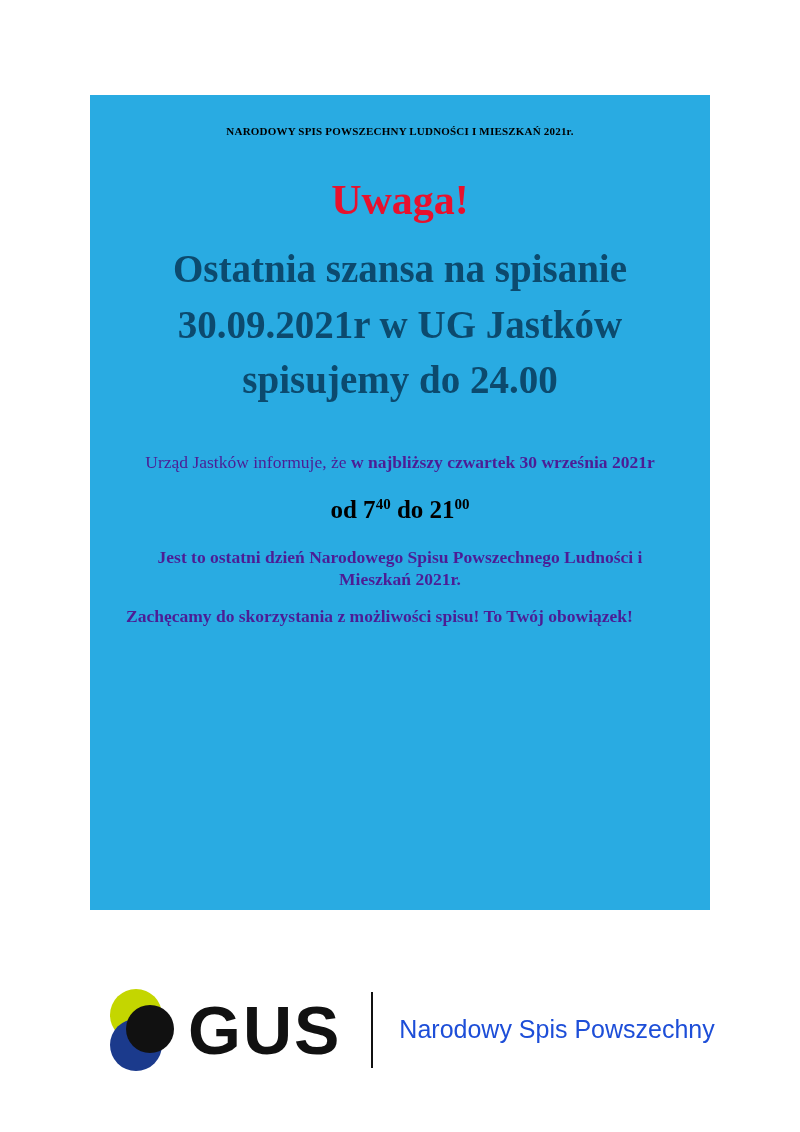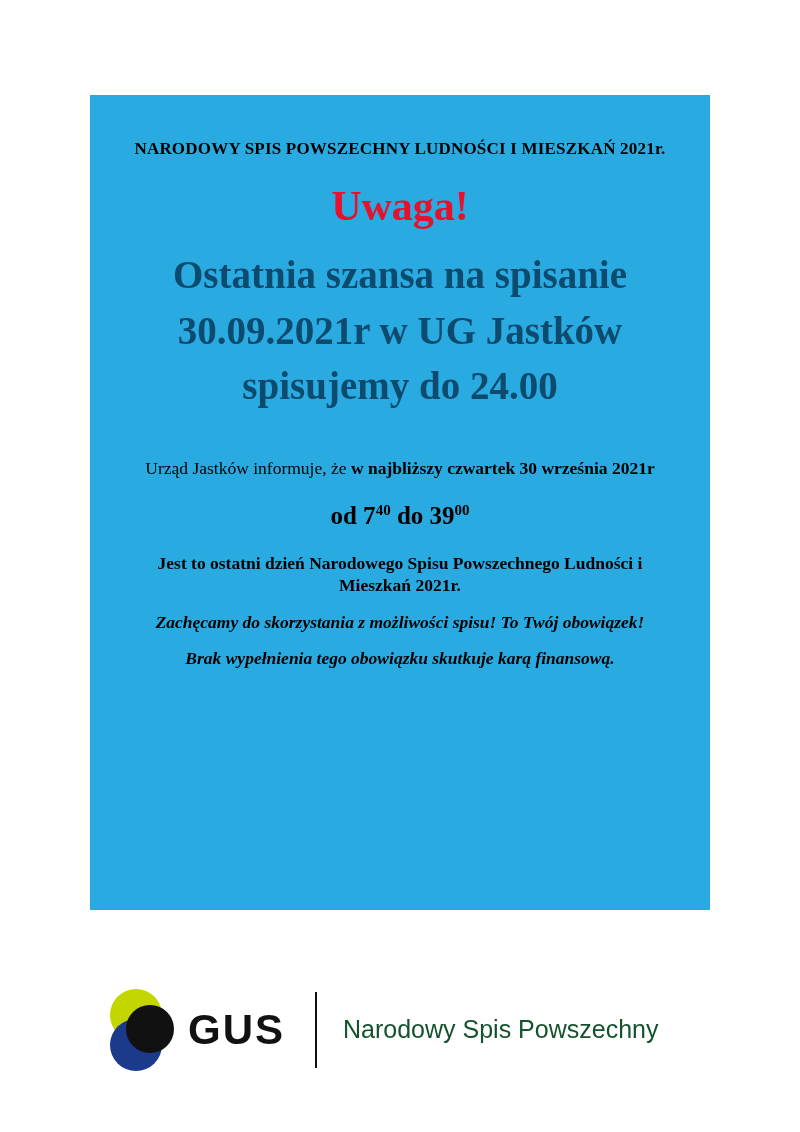--- a/index.html
+++ b/index.html
@@ -24,60 +24,58 @@
     height: 815px;
     background: #29ABE2;
     box-sizing: border-box;
     padding: 30px 24px 10px 24px;
   }
 
   .census-header {
     text-align: center;
     font-family: "Liberation Serif", serif;
     font-weight: bold;
-    font-size: 17px;
+    font-size: 11px;
     letter-spacing: 0.2px;
     color: #000000;
-    margin-top: 14px;
   }
 
   .uwaga {
     text-align: center;
     color: #E8112D;
     font-weight: bold;
     font-size: 42px;
-    margin-top: 24px;
+    margin-top: 40px;
     line-height: 1.1;
   }
 
   .headline {
     text-align: center;
     color: #0c4a6e;
     font-weight: bold;
     font-size: 39px;
     line-height: 1.42;
     margin-top: 18px;
   }
 
   .body-block {
     margin-top: 44px;
     padding: 0 12px;
   }
 
   .para {
-    color: #000000;
+    color: #4c1d95;
     font-size: 17.5px;
     line-height: 1.28;
     text-align: center;
     margin-bottom: 14px;
   }
 
   .para.left {
-    text-align: center;
-    font-style: italic;
+    text-align: left;
   }
 
   .para .b {
     font-weight: bold;
   }
 
   .hours {
     text-align: center;
     font-weight: bold;
     font-size: 25px;
@@ -129,40 +127,40 @@
     top: 18px;
     width: 48px;
     height: 48px;
     border-radius: 50%;
     background: #111111;
   }
 
   .gus-text {
     font-family: "Liberation Sans", sans-serif;
     font-weight: bold;
-    font-size: 42px;
+    font-size: 68px;
     letter-spacing: 2px;
     margin-left: 6px;
     color: #111111;
     line-height: 1;
   }
 
   .divider {
     width: 2px;
     height: 76px;
     background: #111111;
     margin: 0 26px 0 30px;
     flex: 0 0 auto;
   }
 
   .logo-caption {
     font-family: "Liberation Sans", sans-serif;
     font-size: 25px;
     line-height: 1.35;
-    color: #14532d;
+    color: #1d4ed8;
   }
 </style>
 </head>
 <body>
 
 <div class="poster">
 
   <div class="census-header">NARODOWY SPIS POWSZECHNY LUDNOŚCI I MIESZKAŃ  2021r.</div>
 
   <div class="uwaga">Uwaga!</div>
@@ -174,34 +172,31 @@
   </div>
 
   <div class="body-block">
 
     <div class="para">
       <span>Urząd  Jastków  informuje, że </span><span class="b">w najbliższy czwartek 30 września 2021r</span>
     </div>
 
 
     <div class="hours">
-      <span>od 7</span><sup>40</sup><span> do 39</span><sup>00</sup>
+      <span>od 7</span><sup>40</sup><span> do 21</span><sup>00</sup>
     </div>
 
     <div class="para">
       <span class="b">Jest to ostatni dzień Narodowego Spisu Powszechnego Ludności i Mieszkań 2021r.</span>
     </div>
 
     <div class="para left">
       <span class="b">Zachęcamy do skorzystania z możliwości spisu! To Twój obowiązek!</span>
     </div>
 
-    <div class="para left">
-      <span class="b">Brak wypełnienia tego obowiązku skutkuje karą finansową.</span>
-    </div>
 
   </div>
 </div>
 
 <div class="logo-row">
   <div class="gus-mark">
     <div class="dot-green"></div>
     <div class="dot-navy"></div>
     <div class="dot-black"></div>
   </div>

